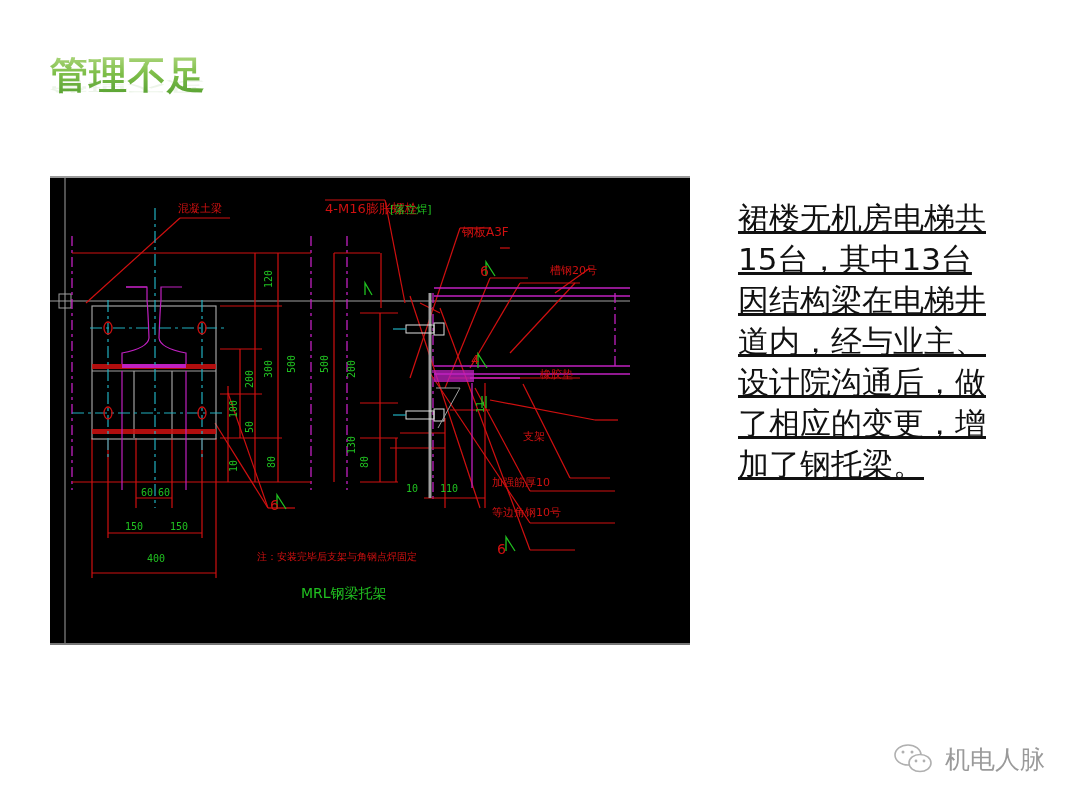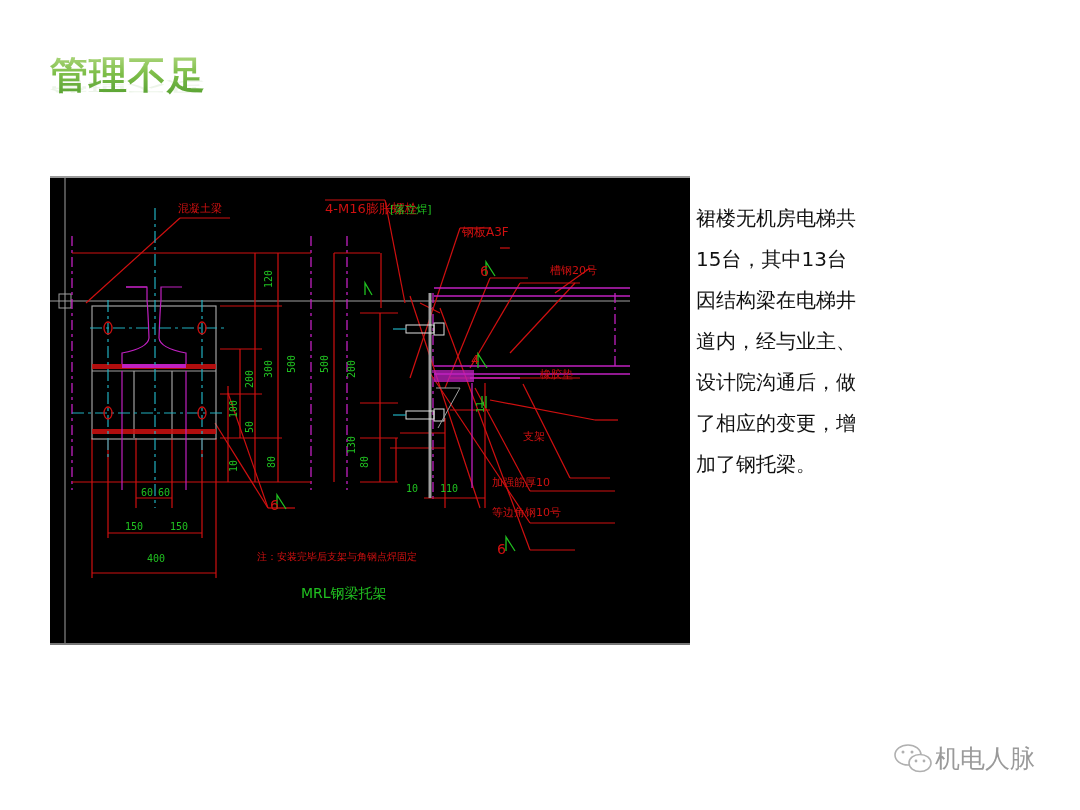--- a/index.html
+++ b/index.html
@@ -2,22 +2,22 @@
 <html><head>
 <meta charset="utf-8">
 <style>
   html, body { margin:0; padding:0; }
   body { width:1080px; height:810px; background:#ffffff; position:relative; overflow:hidden; font-family:"DejaVu Sans", sans-serif; }
   .title { position:absolute; left:50px; top:50px; font-size:38px; font-weight:bold; letter-spacing:1px;
     background:linear-gradient(180deg,#b9dc8a 0%,#7fbf4a 45%,#4d9a2a 100%); -webkit-background-clip:text; background-clip:text; color:transparent; }
   .title-reflect { position:absolute; left:50px; top:95px; font-size:38px; font-weight:bold; letter-spacing:1px; color:#6aa84f; opacity:0.12; transform:scaleY(-0.35); transform-origin:top; }
   .cad { position:absolute; left:50px; top:176px; width:640px; height:465px; background:#000; border-top:2px solid #9a9a9a; border-bottom:2px solid #777; }
   .cad svg { position:absolute; left:0; top:0; }
-  .body-text { position:absolute; left:696px; top:198px; width:290px; font-size:20px; line-height:41px; color:#111; white-space:pre-line; }
-  .watermark { position:absolute; left:893px; top:742px; display:flex; align-items:flex-start; gap:0; color:#9a9a9a; font-size:25px; }
+  .body-text { position:absolute; left:738px; top:198px; width:290px; font-size:31px; line-height:41px; color:#111; white-space:pre-line;text-decoration:underline; }
+  .watermark { position:absolute; left:893px; top:742px; display:flex; align-items:center; gap:10px; color:#9a9a9a; font-size:25px; }
   .wm-icon { width:42px; height:34px; }
 </style>
 </head>
 <body>
 
 <div class="title">管理不足</div>
 <div class="title-reflect">管理不足</div>
 
 <div class="cad">
   <svg width="580" height="465" viewBox="0 0 580 465">

